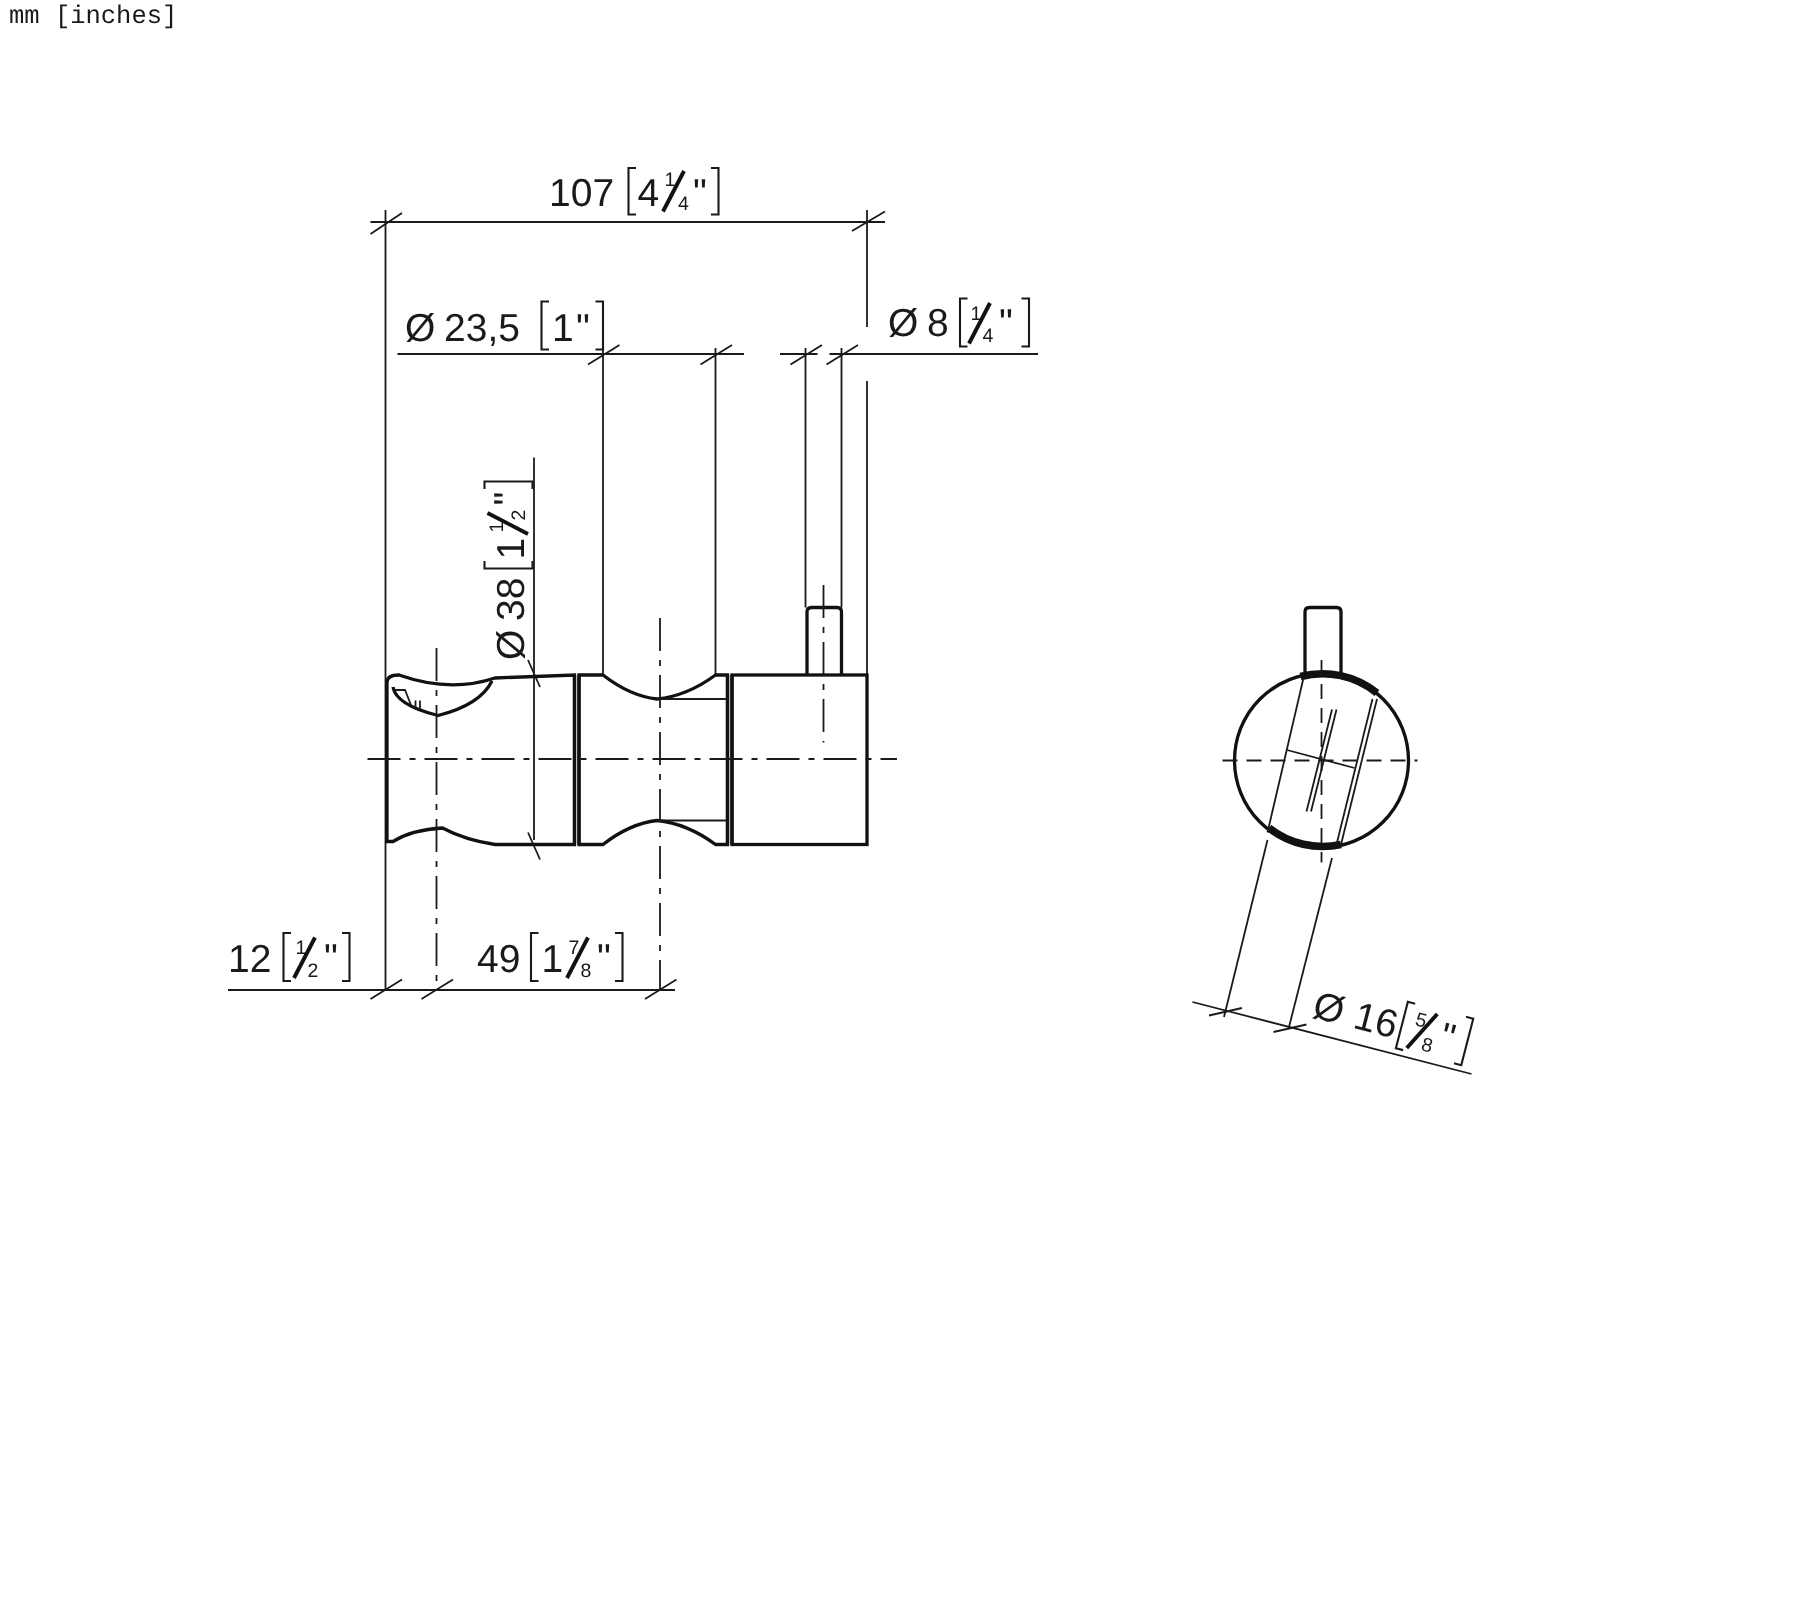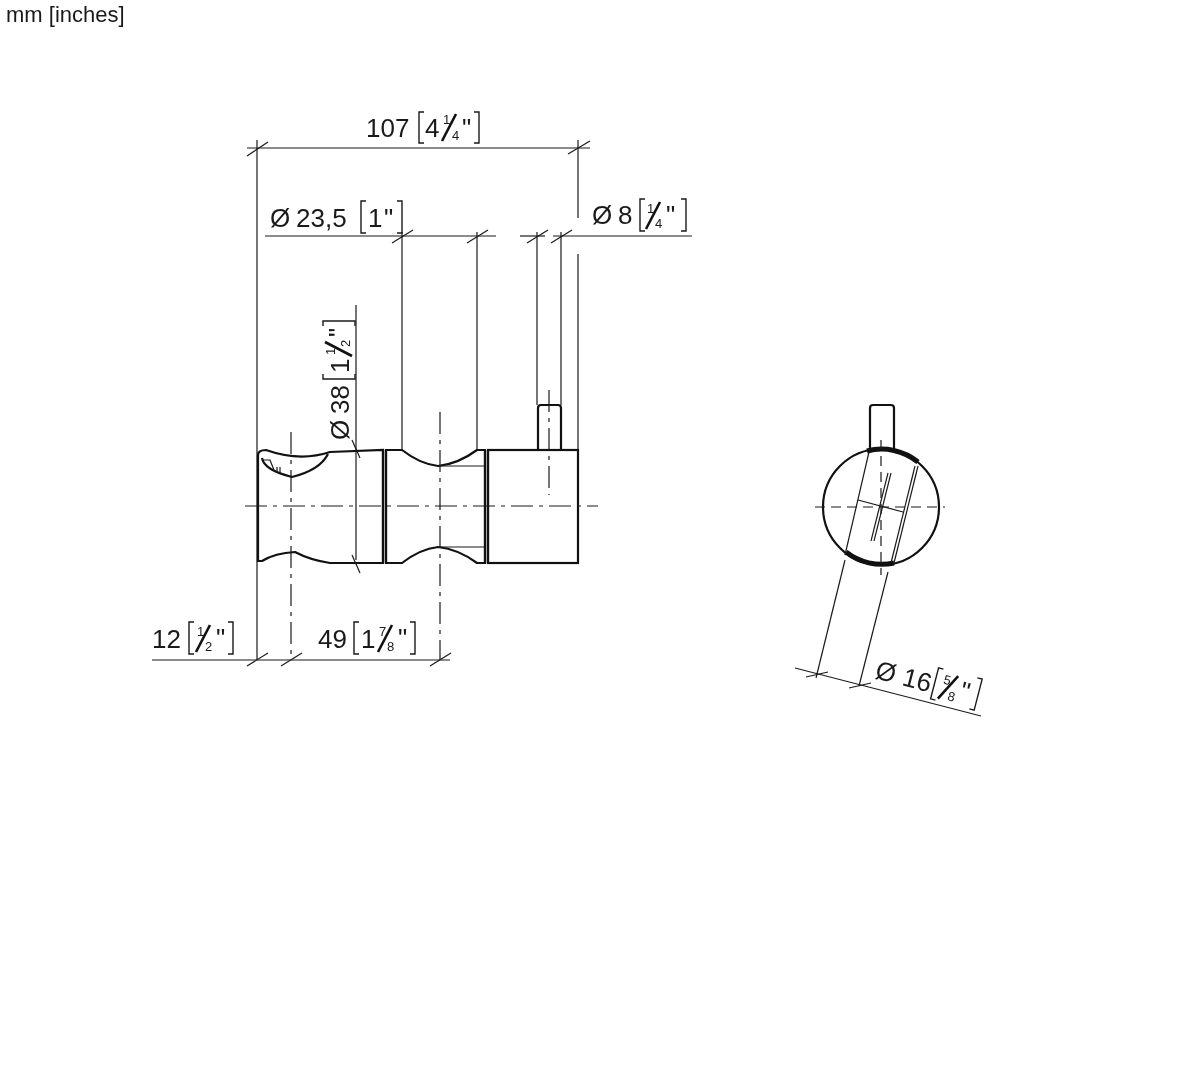--- a/index.html
+++ b/index.html
@@ -1,17 +1,17 @@
 <!DOCTYPE html>
 <html><head>
   <meta charset="utf-8">
   <style>
     html, body { margin: 0; padding: 0; background: #ffffff; }
     body { width: 1202px; height: 1080px; position: relative; overflow: hidden; font-family: "Liberation Sans", "DejaVu Sans", sans-serif; }
-    .units { position: absolute; left: 6px; top: 2px; font-size: 22px; color: #1a1a1a; letter-spacing: 0px; }
+    .units { position: absolute; left: 6px; top: 2px; font-size: 17px; color: #1a1a1a; letter-spacing: 0px; font-family: Liberation Mono, monospace; }
     svg.drawing { position: absolute; left: 0; top: 0; }
     .ln { stroke: #1a1a1a; stroke-width: 1.2; fill: none; }
     .thick { stroke: #111; stroke-width: 2.2; fill: none; }
     .heavy { stroke: #111; stroke-width: 5; fill: none; }
     .center { stroke: #1a1a1a; stroke-width: 1.2; fill: none; stroke-dasharray: 22 6 4 6; }
     .dash { stroke: #1a1a1a; stroke-width: 1.2; fill: none; stroke-dasharray: 10 6; }
     .dimtxt { font-family: "Liberation Sans", "DejaVu Sans", sans-serif; fill: #1a1a1a; font-size: 26px; }
     .frac { font-family: "Liberation Sans", "DejaVu Sans", sans-serif; fill: #1a1a1a; font-size: 13px; }
     .brk { stroke: #1a1a1a; stroke-width: 1.4; fill: none; }
     .slash { stroke: #111; stroke-width: 2.6; }

